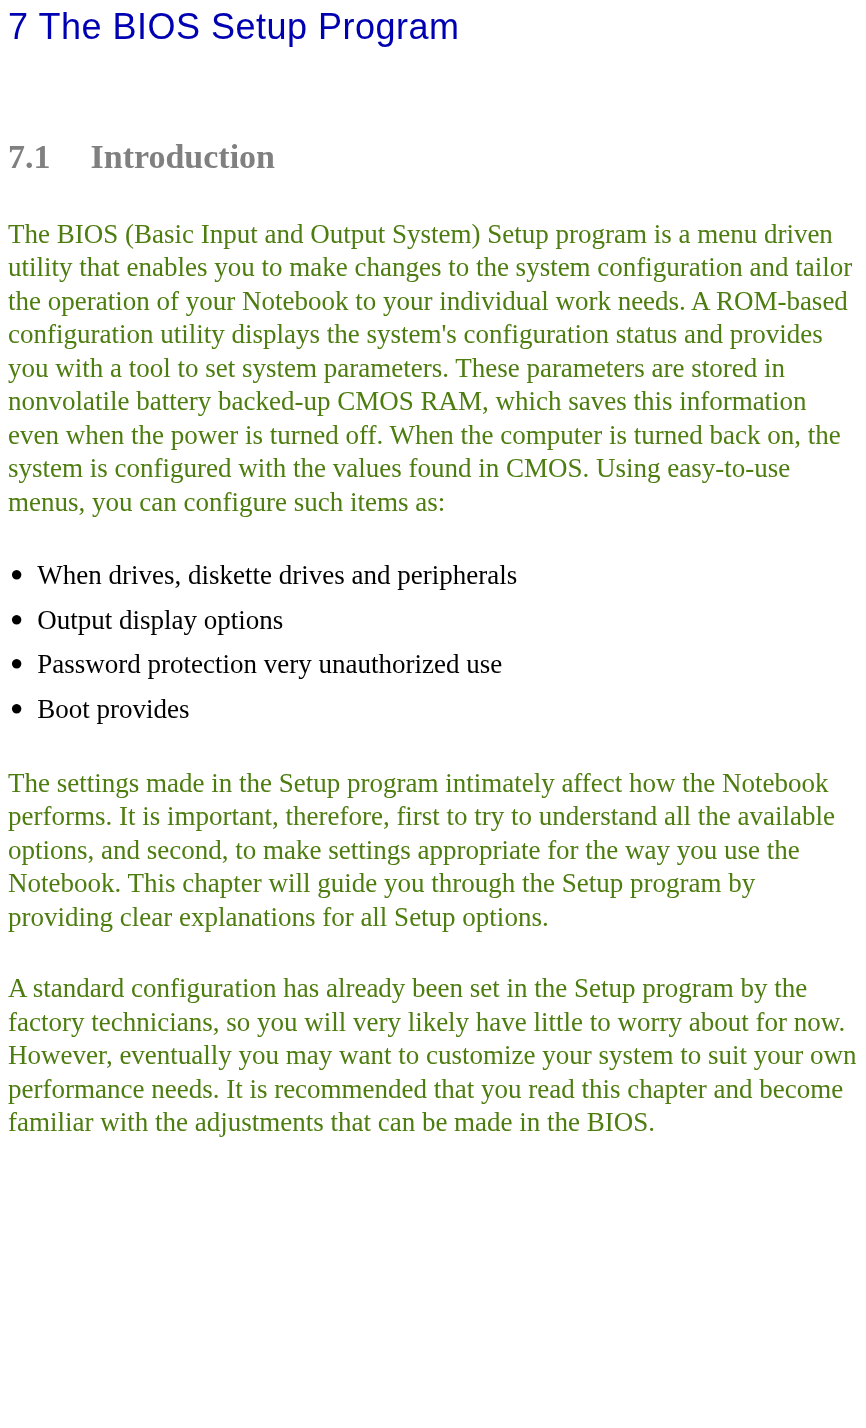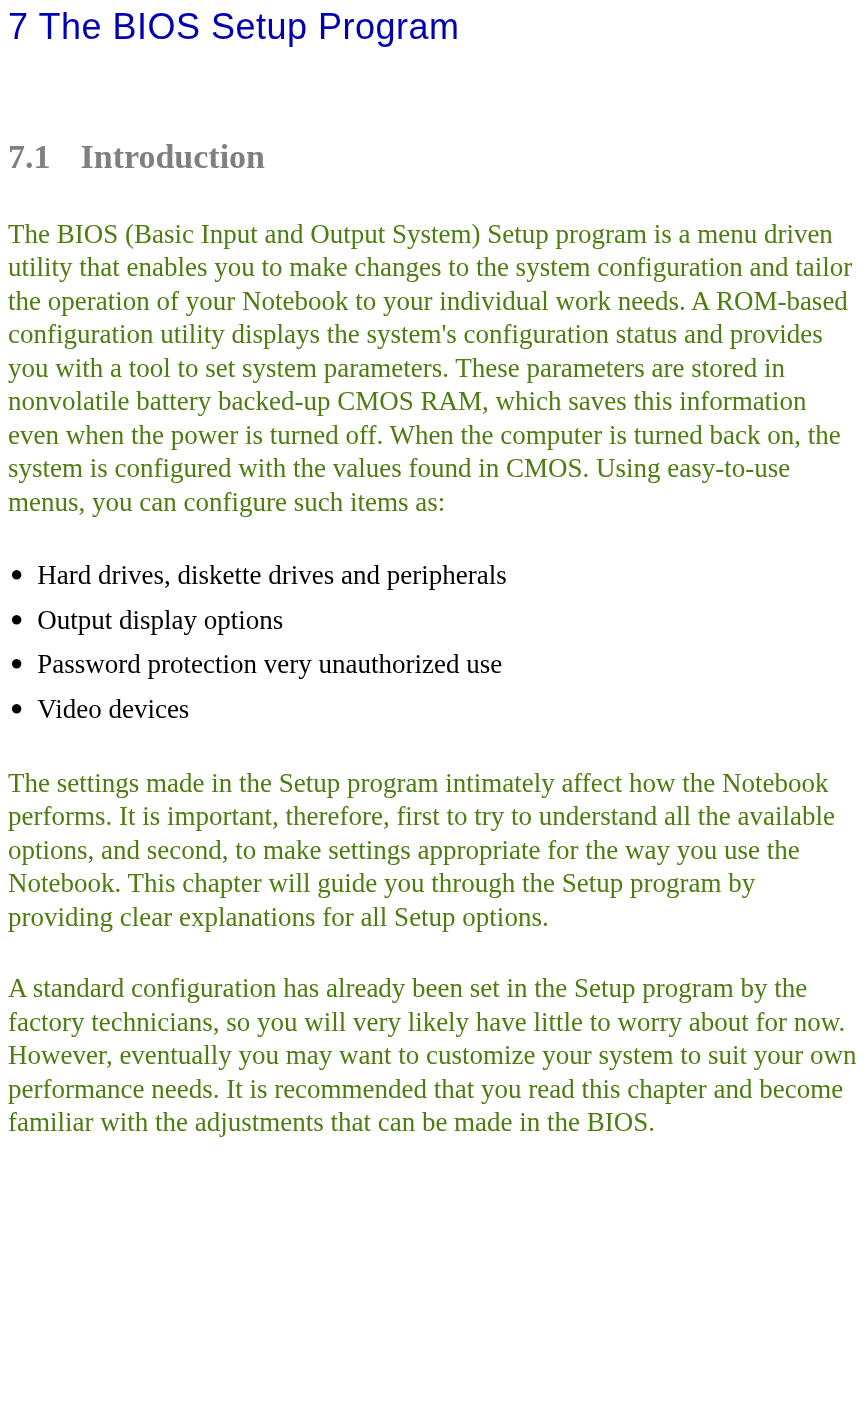--- a/index.html
+++ b/index.html
@@ -24,21 +24,21 @@
       letter-spacing: 0.5px;
     }
     .section-heading {
       font-family: "Times New Roman", Times, serif;
       font-weight: bold;
       font-size: 34px;
       color: #808080;
       margin-bottom: 42px;
     }
     .section-heading .number {
-      margin-right: 30px;
+      margin-right: 40px;
     }
     .body-para {
       font-size: 27px;
       line-height: 1.24;
       color: #4d7c0f;
       margin-bottom: 38px;
     }
     .bullet-list {
       margin-bottom: 40px;
     }
@@ -67,31 +67,31 @@
 
 <h2 class="section-heading">
   <span class="number">7.1</span><span>Introduction</span>
 </h2>
 
 <p class="body-para">The BIOS (Basic Input and Output System) Setup program is a menu driven utility that enables you to make changes to the system configuration and tailor the operation of your Notebook to your individual work needs. A ROM-based configuration utility displays the system's configuration status and provides you with a tool to set system parameters. These parameters are stored in nonvolatile battery backed-up CMOS RAM, which saves this information even when the power is turned off. When the computer is turned back on, the system is configured with the values found in CMOS. Using easy-to-use menus, you can configure such items as:</p>
 
 <div class="bullet-list">
   <div class="bullet-item">
     <span class="bullet-glyph">●</span>
-    <span>Hard drives, diskette drives and peripherals</span>
+    <span>When drives, diskette drives and peripherals</span>
   </div>
   <div class="bullet-item">
     <span class="bullet-glyph">●</span>
     <span>Output display options</span>
   </div>
   <div class="bullet-item">
     <span class="bullet-glyph">●</span>
     <span>Password protection very unauthorized use</span>
   </div>
   <div class="bullet-item">
     <span class="bullet-glyph">●</span>
-    <span>Video devices</span>
+    <span>Boot provides</span>
   </div>
 </div>
 
 <p class="body-para">The settings made in the Setup program intimately affect how the Notebook performs. It is important, therefore, first to try to understand all the available options, and second, to make settings appropriate for the way you use the Notebook. This chapter will guide you through the Setup program by providing clear explanations for all Setup options.</p>
 
 <p class="body-para">A standard configuration has already been set in the Setup program by the factory technicians, so you will very likely have little to worry about for now. However, eventually you may want to customize your system to suit your own performance needs. It is recommended that you read this chapter and become familiar with the adjustments that can be made in the BIOS.</p>
 
 </body></html>

